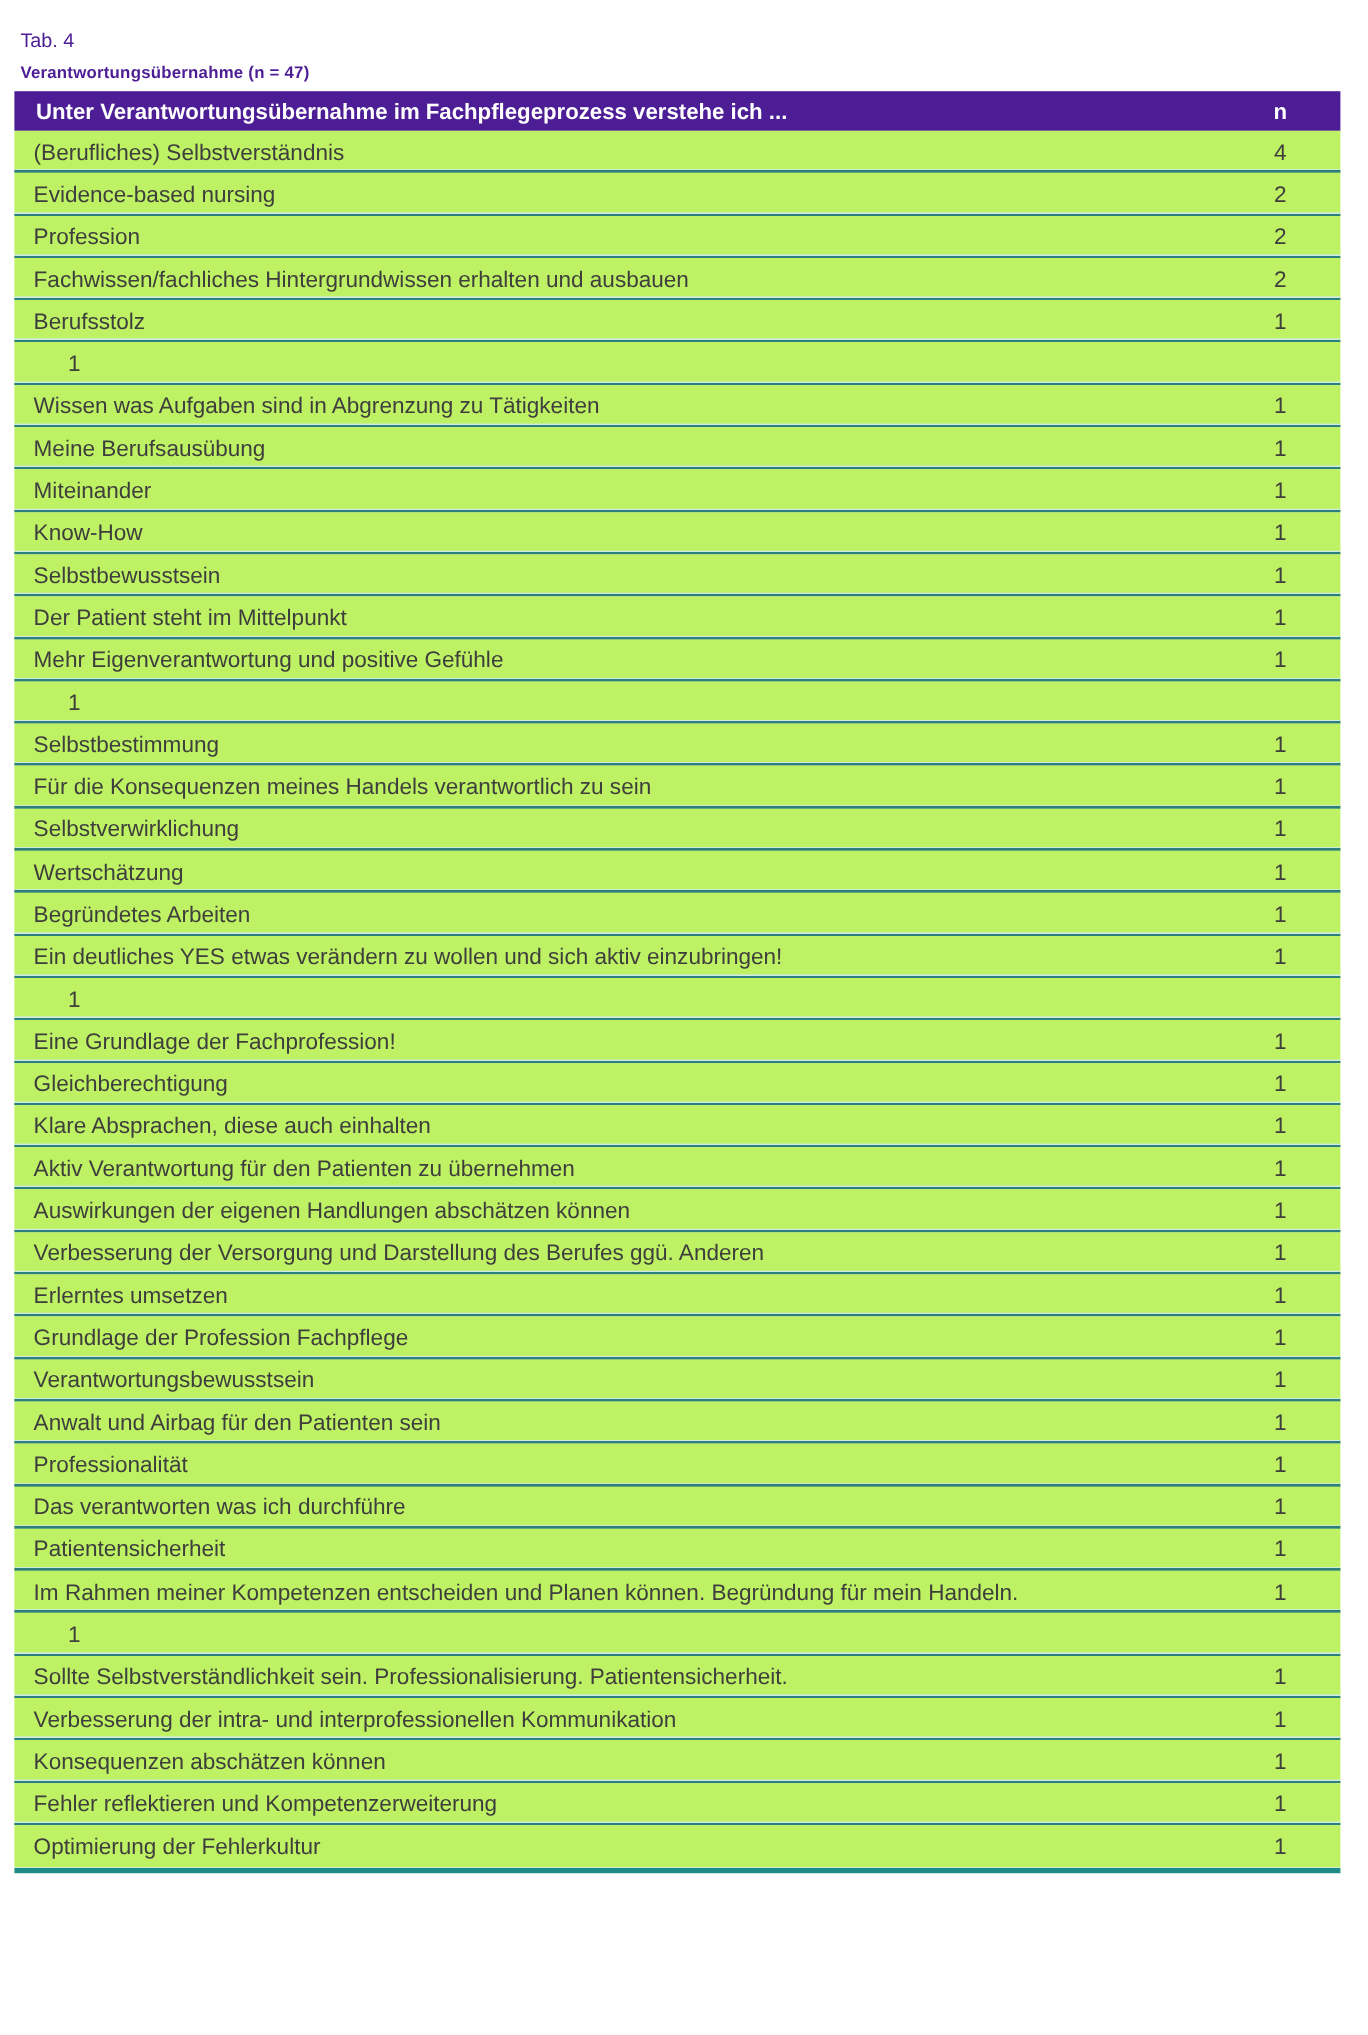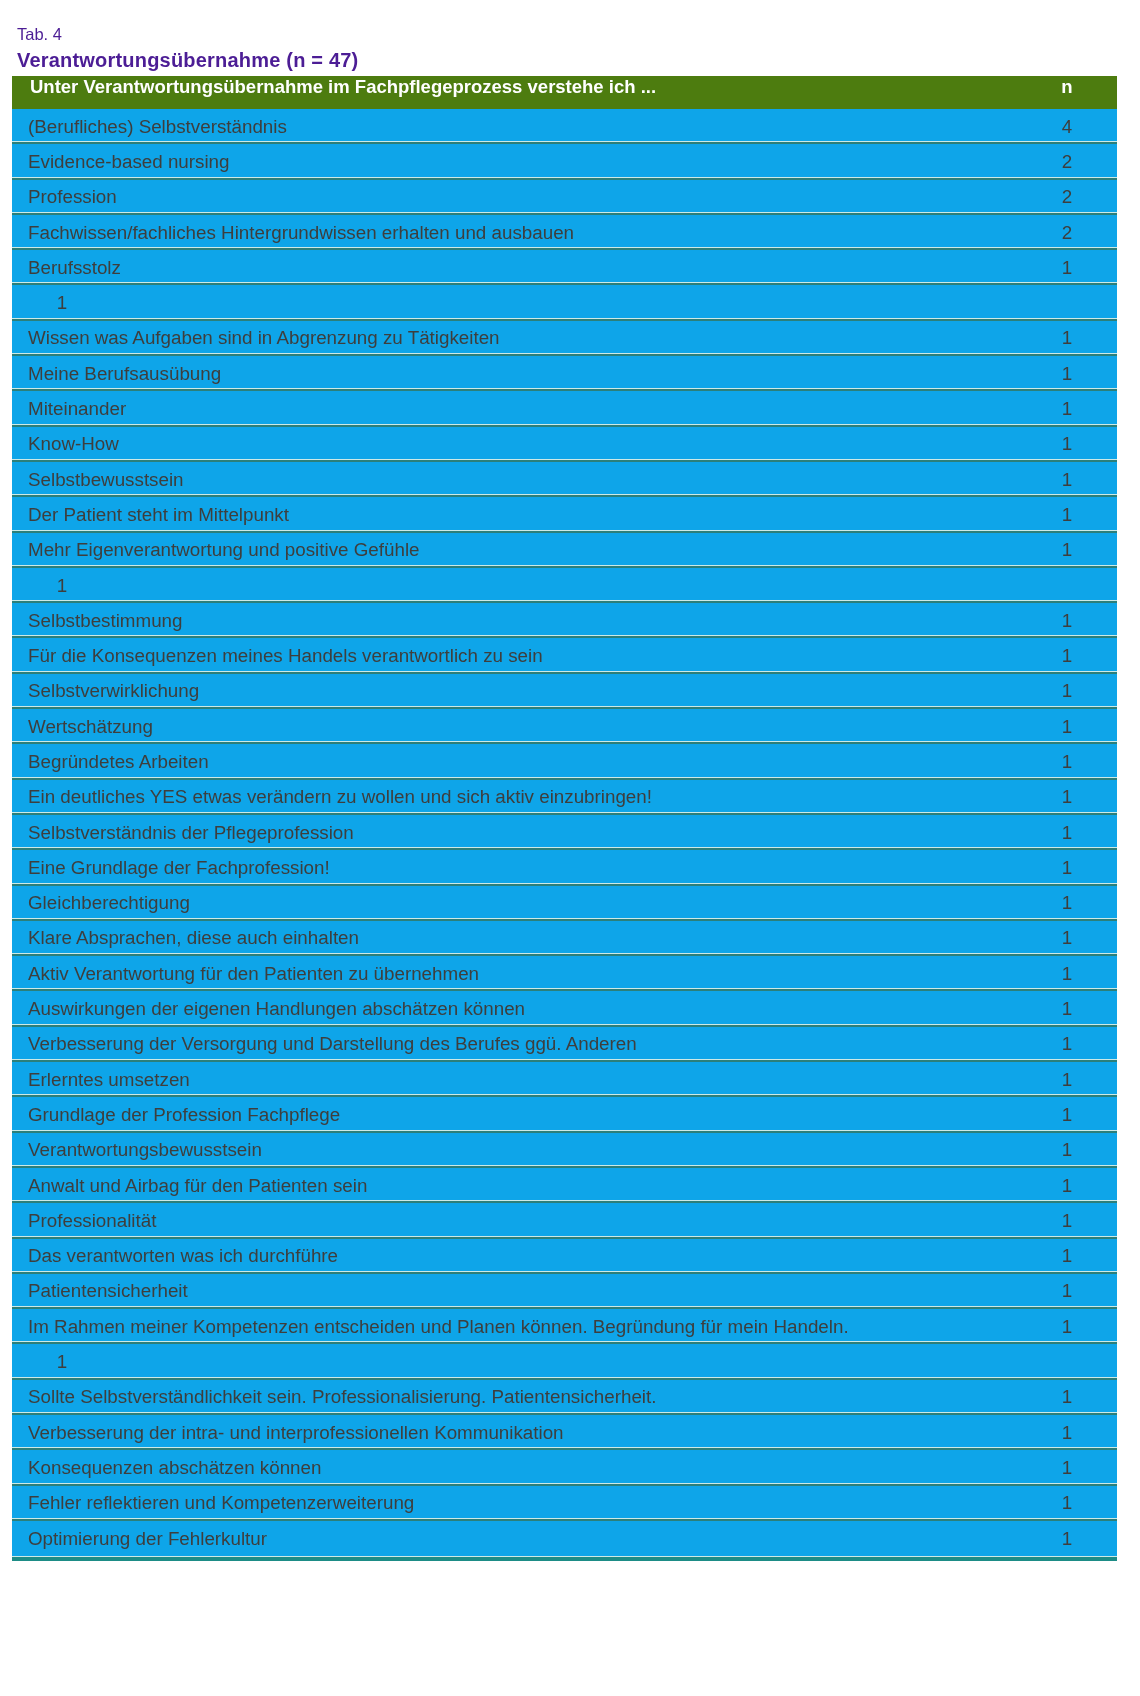--- a/index.html
+++ b/index.html
@@ -15,55 +15,56 @@
   }
   .caption {
     margin: 24px 0 0 17px;
     color: #4c1d95;
   }
   .caption .tab-label {
     font-size: 16.5px;
     line-height: 20px;
   }
   .caption .tab-title {
-    font-size: 20px;
+    font-size: 14px;
     font-weight: bold;
     line-height: 20px;
     margin-top: 6px;
     margin-bottom: 6px;
     letter-spacing: 0.2px;
   }
   .datatable {
     margin-left: 12px;
     width: 1105px;
   }
   .thead {
     display: flex;
-    background: #4d7c0f;
+    align-items: center;
+    background: #4c1d95;
     color: #ffffff;
     height: 33px;
     font-weight: bold;
     font-size: 18.5px;
   }
   .th-label {
     flex: 1;
     padding-left: 18px;
     white-space: nowrap;
     overflow: hidden;
   }
   .th-n {
     width: 100px;
     text-align: center;
   }
   .tr {
     display: flex;
     align-items: center;
     height: 35.3px;
     position: relative;
-    background: #0ea5e9;
+    background: #bef264;
     color: #3e3e3d;
     font-size: 18.8px;
   }
   .tr::after {
     content: "";
     position: absolute;
     left: 0;
     right: 0;
     bottom: 0;
     height: 3px;
@@ -193,21 +194,20 @@
     <div class="td-label">Begründetes Arbeiten</div>
     <div class="td-n">1</div>
   </div>
 
   <div class="tr">
     <div class="td-label">Ein deutliches YES etwas verändern zu wollen und sich aktiv einzubringen!</div>
     <div class="td-n">1</div>
   </div>
 
   <div class="tr">
-    <div class="td-label">Selbstverständnis der Pflegeprofession</div>
     <div class="td-n">1</div>
   </div>
 
   <div class="tr">
     <div class="td-label">Eine Grundlage der Fachprofession!</div>
     <div class="td-n">1</div>
   </div>
 
   <div class="tr">
     <div class="td-label">Gleichberechtigung</div>

